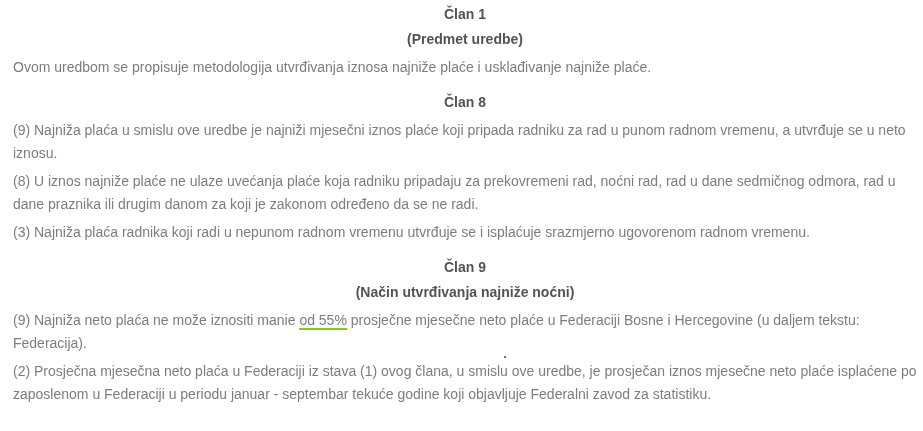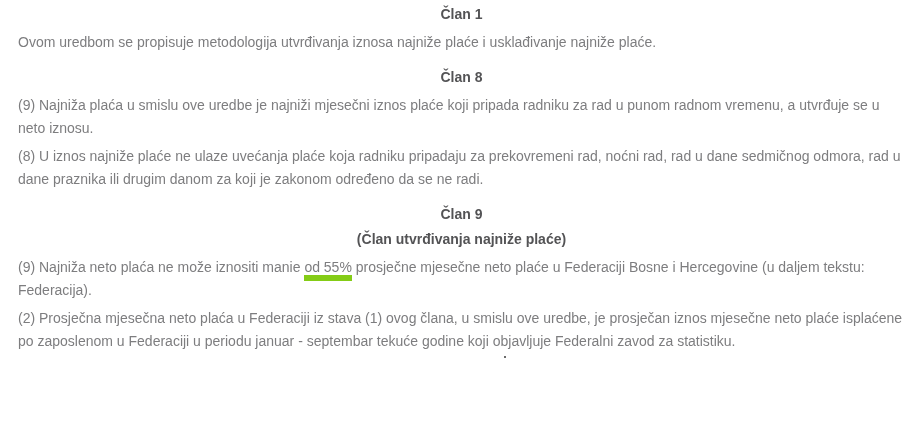--- a/index.html
+++ b/index.html
@@ -11,75 +11,77 @@
     width: 923px;
     height: 431px;
     overflow: hidden;
     font-family: "Liberation Sans", sans-serif;
   }
   .doc {
     position: relative;
     box-sizing: border-box;
     width: 923px;
     height: 431px;
-    padding: 3px 6px 0 6px;
+    padding: 3px 6px 0 13px;
     font-size: 14px;
     line-height: 23px;
     color: #7d7d7f;
   }
   .article-title {
     margin: 12px 0 2px 0;
     text-align: center;
     font-weight: bold;
     color: #535355;
   }
   .article:first-child .article-title {
     margin-top: 0;
   }
   .article-subtitle {
     margin: 0 0 5px 0;
     text-align: center;
     font-weight: bold;
     color: #535355;
   }
   .para {
-    margin: 5px 12px;
+    margin: 5px 0;
     text-align: left;
   }
   .underlined-phrase {
-    border-bottom: 6px solid #84cc16;
+    border-bottom: 2px solid #84cc16;
     padding-bottom: 0px;
   }
   .stray-dot {
     position: absolute;
     left: 504px;
     top: 356px;
     width: 2px;
     height: 2px;
     background: #3a3a3a;
     border-radius: 50%;
   }
 </style>
 </head>
 <body>
 
 <div class="doc">
 
   <div class="article">
     <p class="article-title">Član 1</p>
+    <p class="article-subtitle">(Predmet uredbe)</p>
     <p class="para">Ovom uredbom se propisuje metodologija utvrđivanja iznosa najniže plaće i usklađivanje najniže plaće.</p>
   </div>
 
   <div class="article">
     <p class="article-title">Član 8</p>
     <p class="para">(9) Najniža plaća u smislu ove uredbe je najniži mjesečni iznos plaće koji pripada radniku za rad u punom radnom vremenu, a utvrđuje se u neto iznosu.</p>
     <p class="para">(8) U iznos najniže plaće ne ulaze uvećanja plaće koja radniku pripadaju za prekovremeni rad, noćni rad, rad u dane sedmičnog odmora, rad u dane praznika ili drugim danom za koji je zakonom određeno da se ne radi.</p>
+    <p class="para">(3) Najniža plaća radnika koji radi u nepunom radnom vremenu utvrđuje se i isplaćuje srazmjerno ugovorenom radnom vremenu.</p>
   </div>
 
   <div class="article">
     <p class="article-title">Član 9</p>
-    <p class="article-subtitle">(Član utvrđivanja najniže plaće)</p>
+    <p class="article-subtitle">(Način utvrđivanja najniže noćni)</p>
     <p class="para"><span>(9) Najniža neto plaća ne može iznositi manie </span><span class="underlined-phrase">od 55%</span><span> prosječne mjesečne neto plaće u Federaciji Bosne i Hercegovine (u daljem tekstu: Federacija).</span></p>
     <p class="para">(2) Prosječna mjesečna neto plaća u Federaciji iz stava (1) ovog člana, u smislu ove uredbe, je prosječan iznos mjesečne neto plaće isplaćene po zaposlenom u Federaciji u periodu januar - septembar tekuće godine koji objavljuje Federalni zavod za statistiku.</p>
   </div>
 
   <div class="stray-dot"></div>
 </div>
 
 </body></html>

